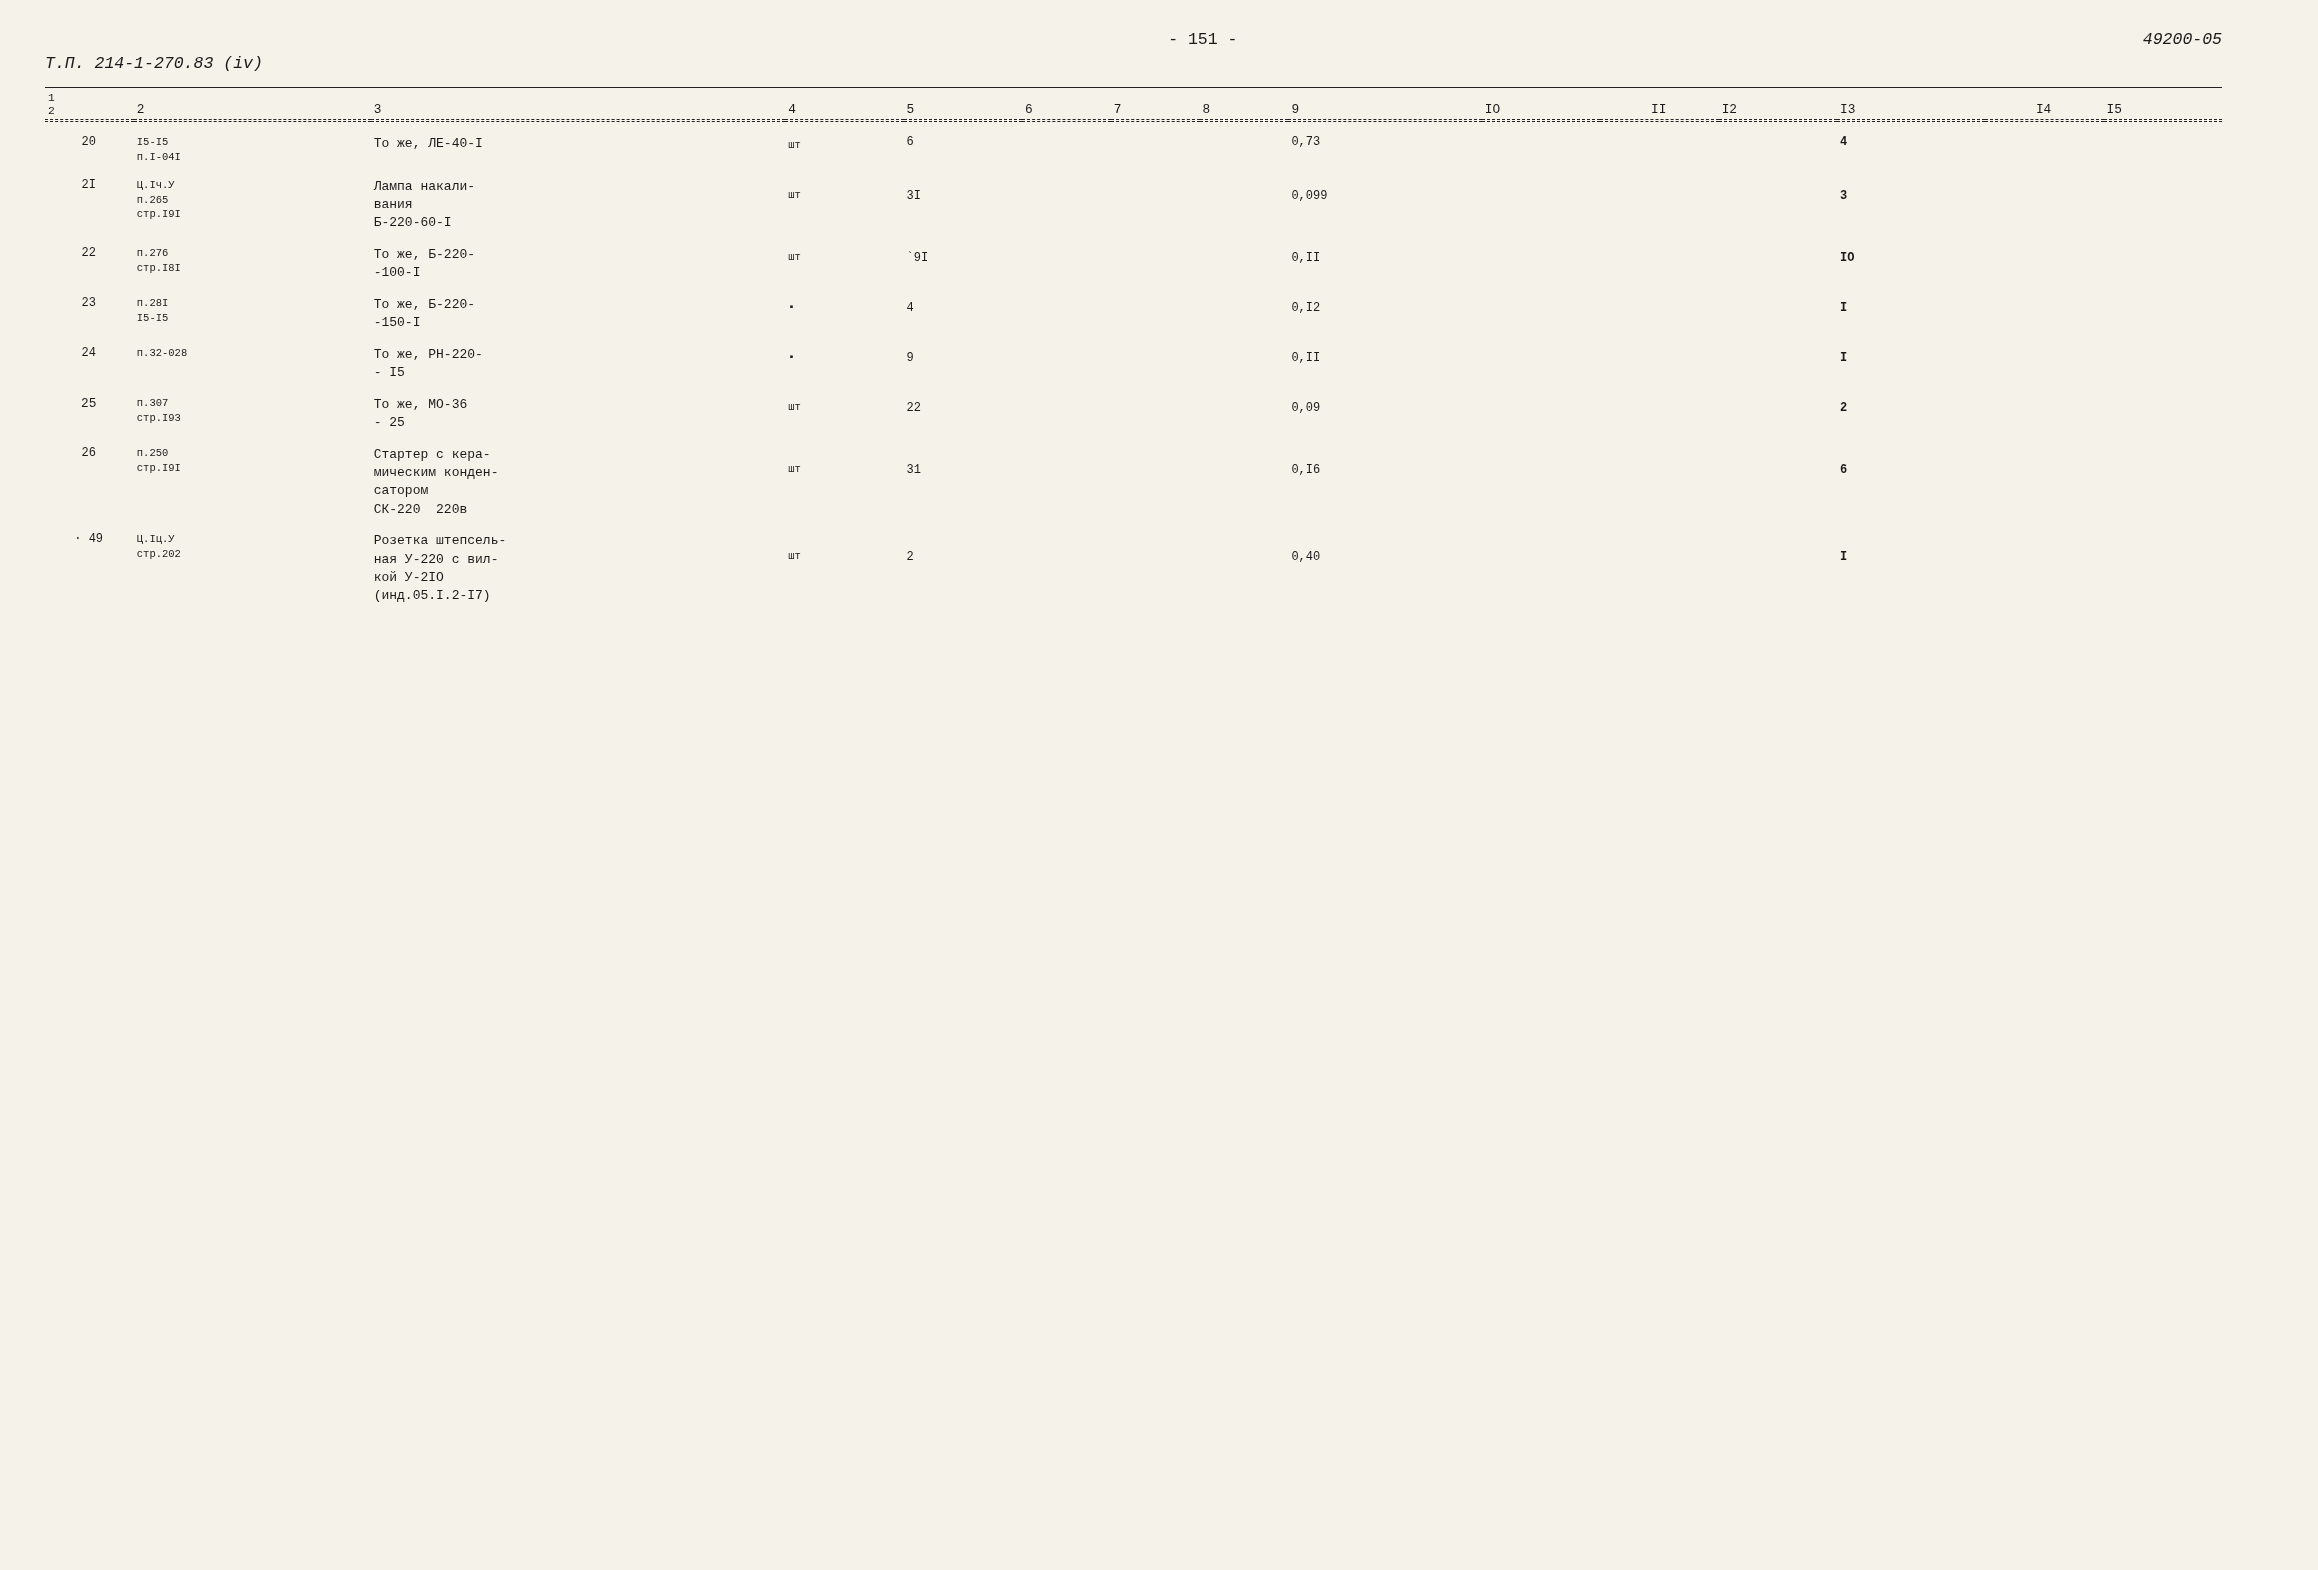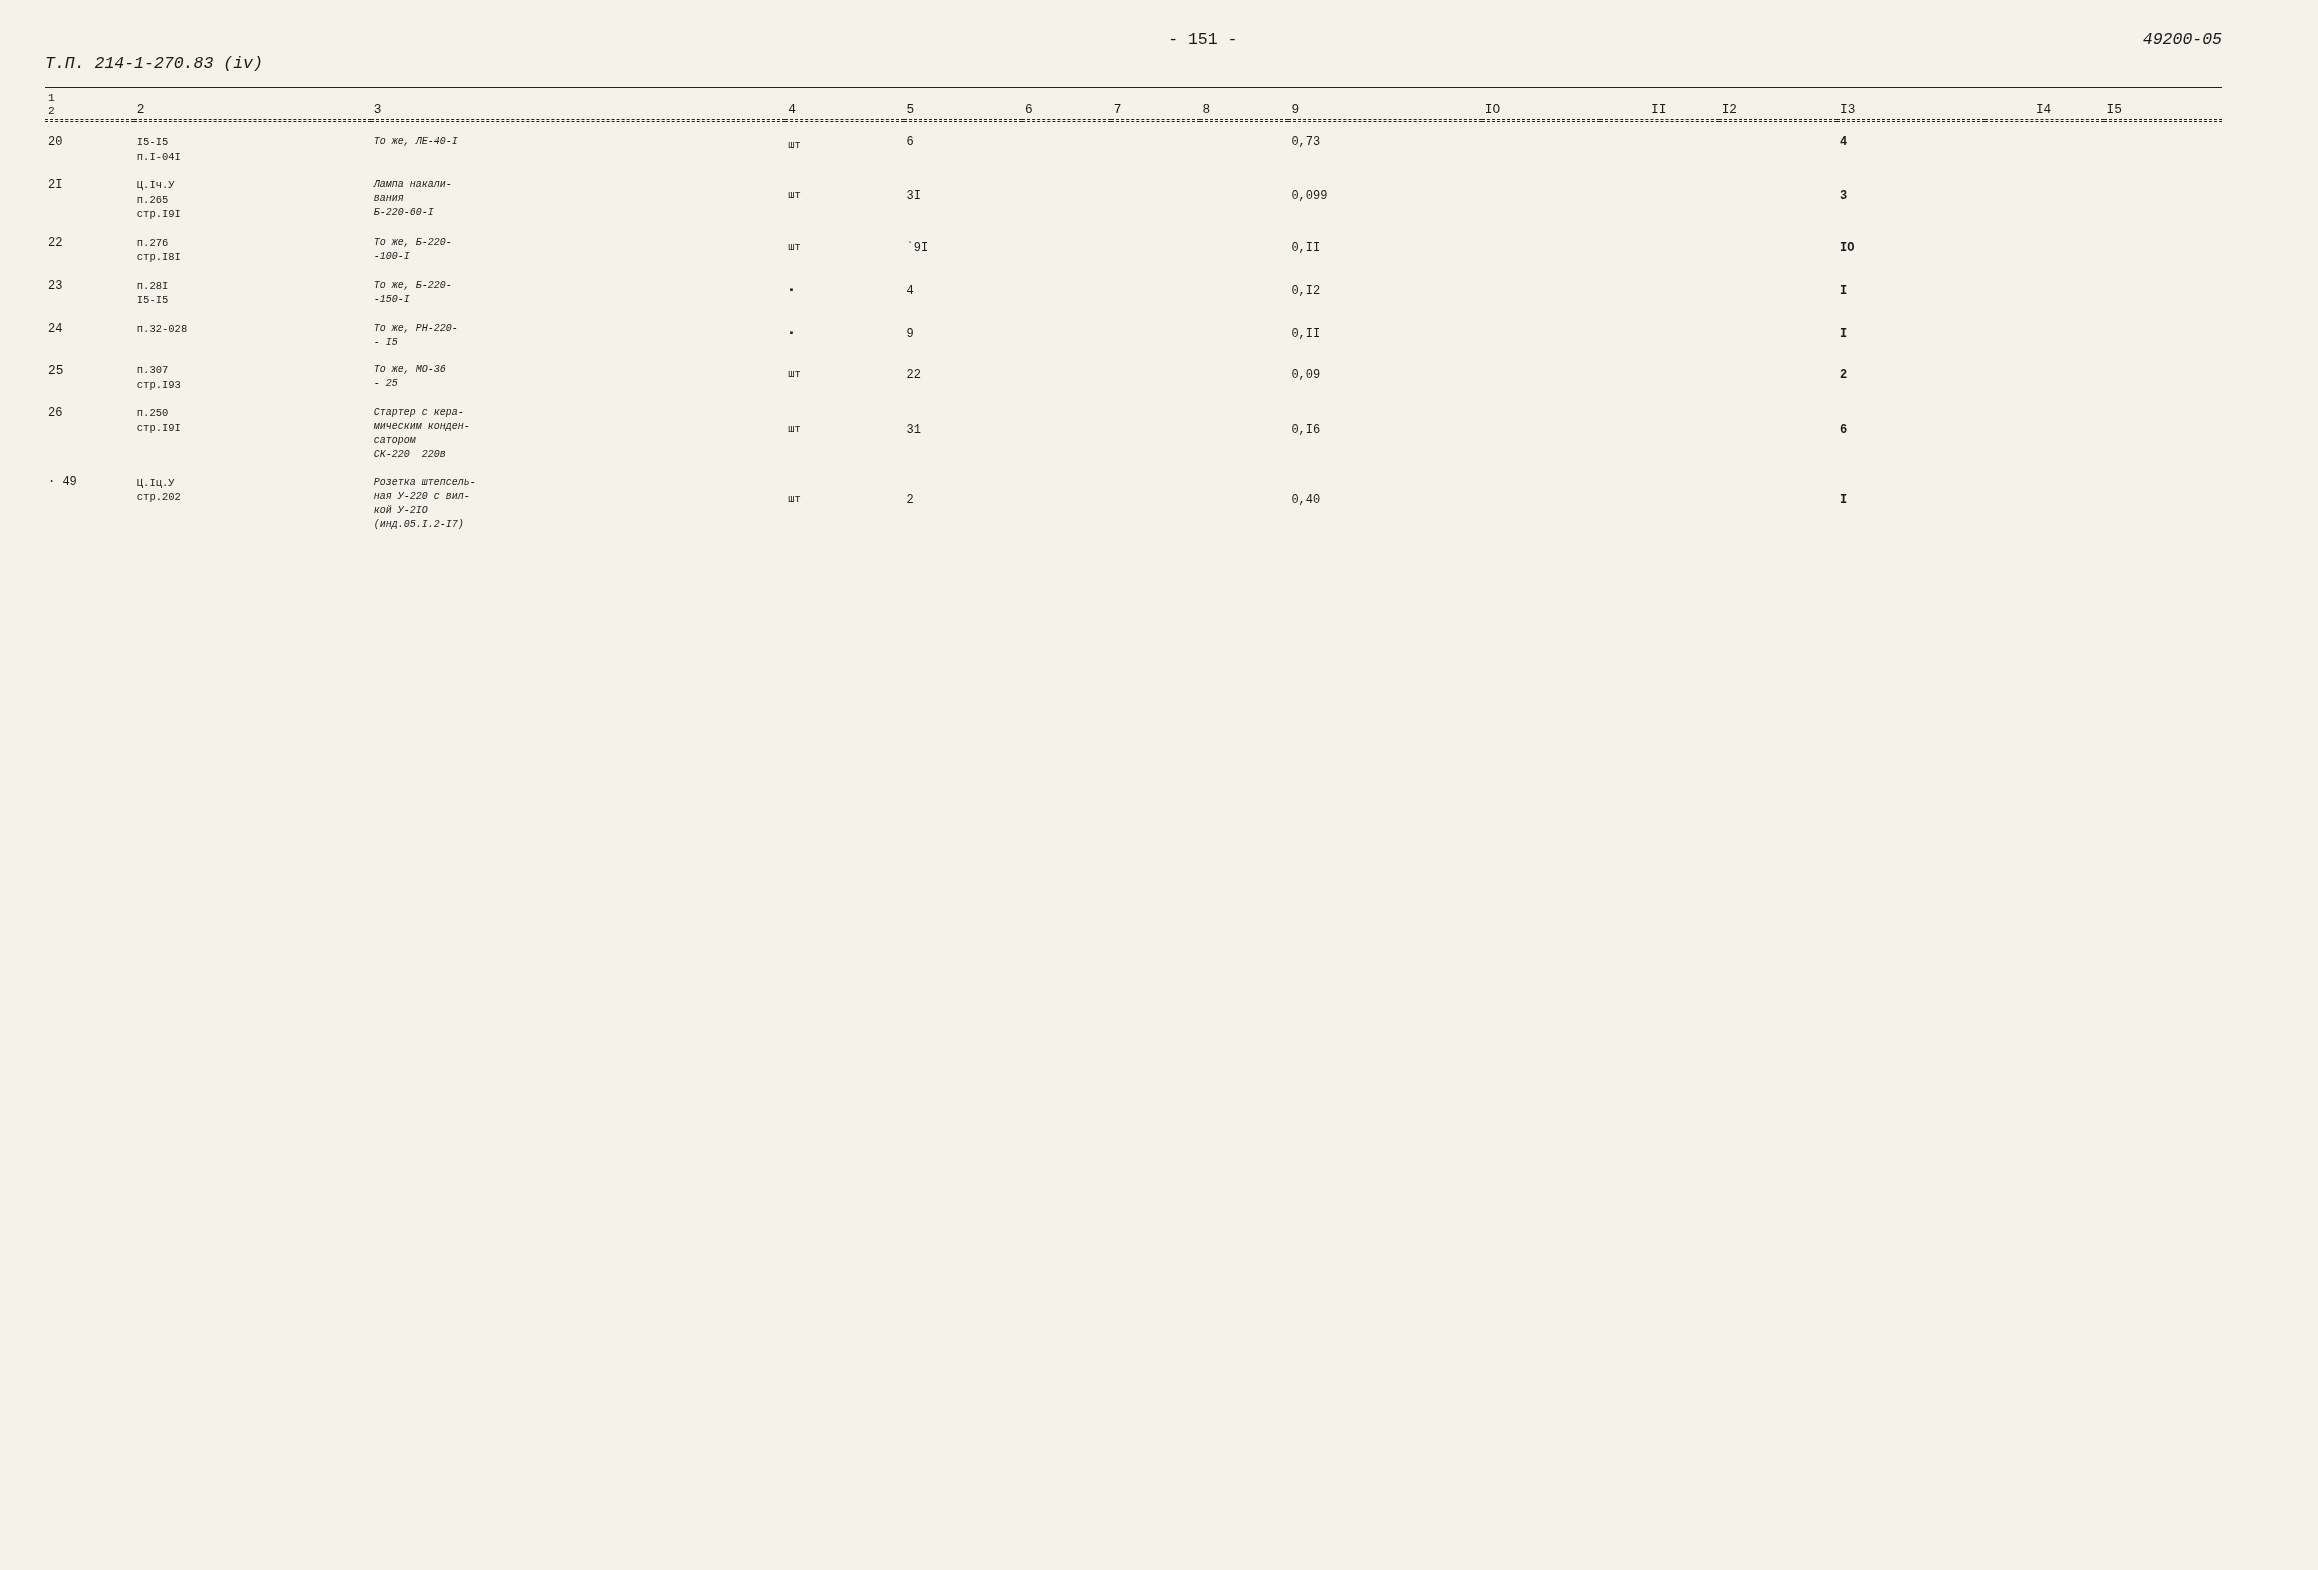--- a/index.html
+++ b/index.html
@@ -77,23 +77,23 @@
     .col-header-row td.col13 { width: 75px; margin-top: 48px; }
     .col-header-row td.col14 { width: 60px; text-align: center; }
     .col-header-row td.col15 { width: 60px; }
 
     
     .data-row td {
       font-size: 12px;
       padding: 2.3px 4.5px 2.3px 3px;
       vertical-align: top;
     }
-    .data-row td.num { font-size: 12px; white-space: nowrap; }
+    .data-row td.num { font-size: 12px; white-space: nowrap; text-align: center; }
     .data-row td.ref { font-size: 10.5px; line-height: 1.4; white-space: nowrap; }
-    .data-row td.desc { font-size: 10px; line-height: 1.4; font-style: italic; }
+    .data-row td.desc { font-size: 13px; line-height: 1.4; }
     .data-row td.unit { font-size: 10.5px; white-space: nowrap; padding-top: 6px; }
     .data-row td.qty { font-size: 12px; white-space: nowrap; }
     .data-row td.price { font-size: 12px; white-space: nowrap; }
     .data-row td.total { font-size: 12px; white-space: nowrap; font-weight: bold; }
     .spacer-row td { height: 9px; }
   </style>
 </head>
 <body>
 
 <div class="page">

